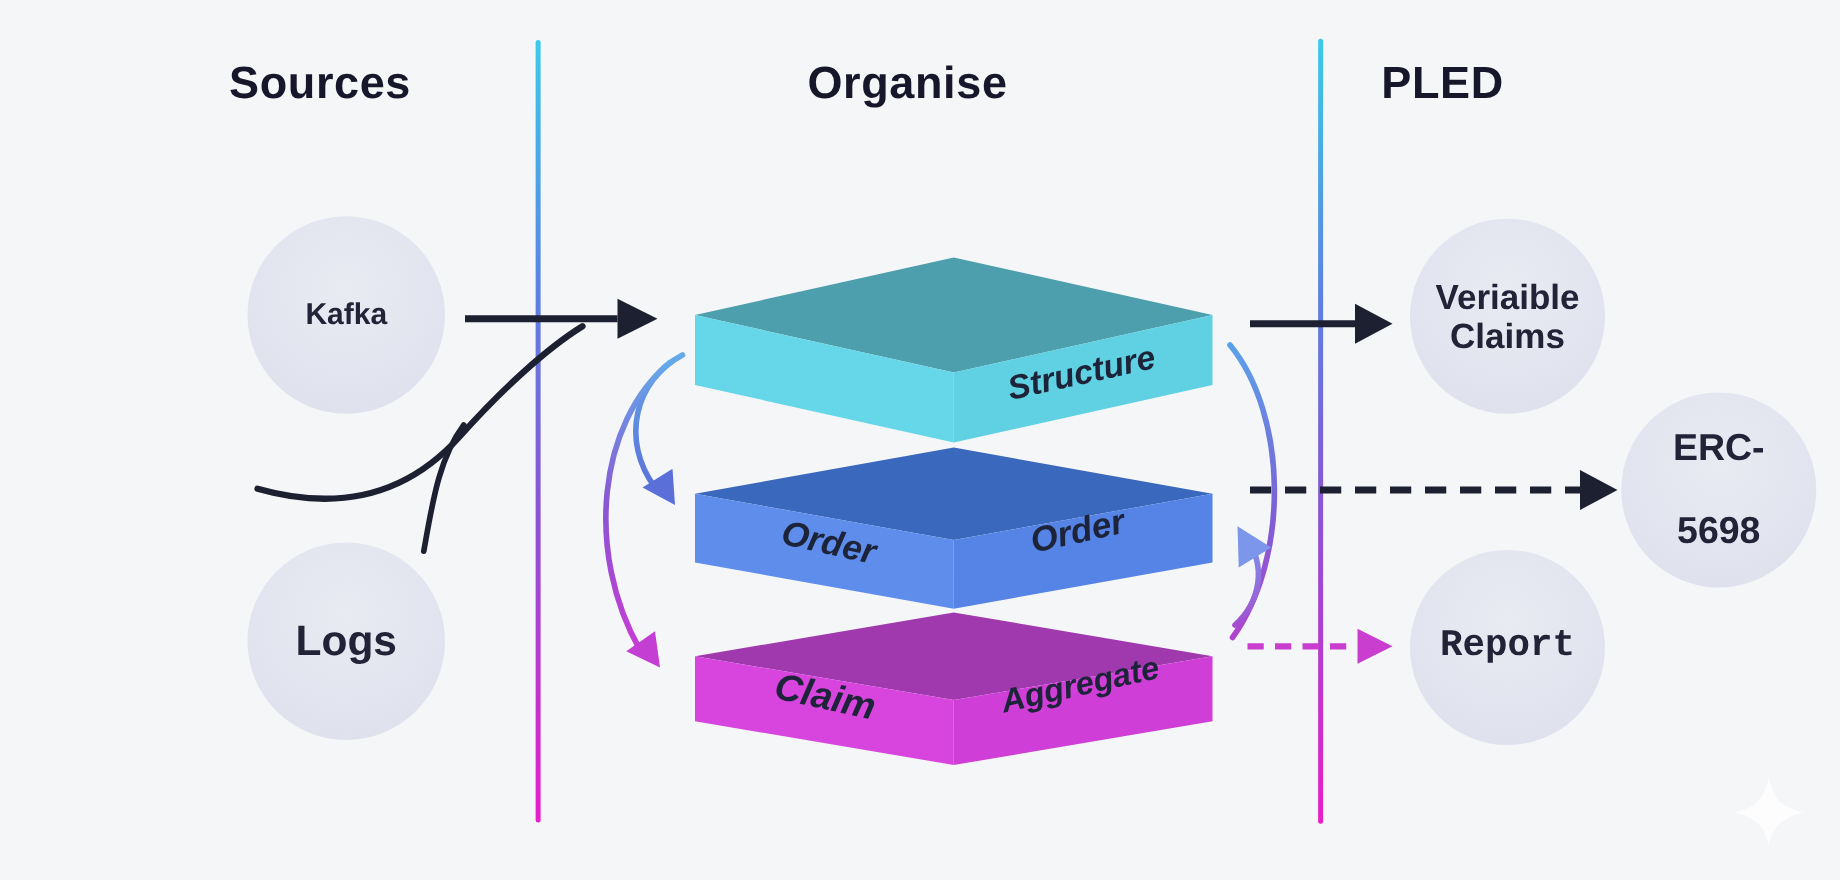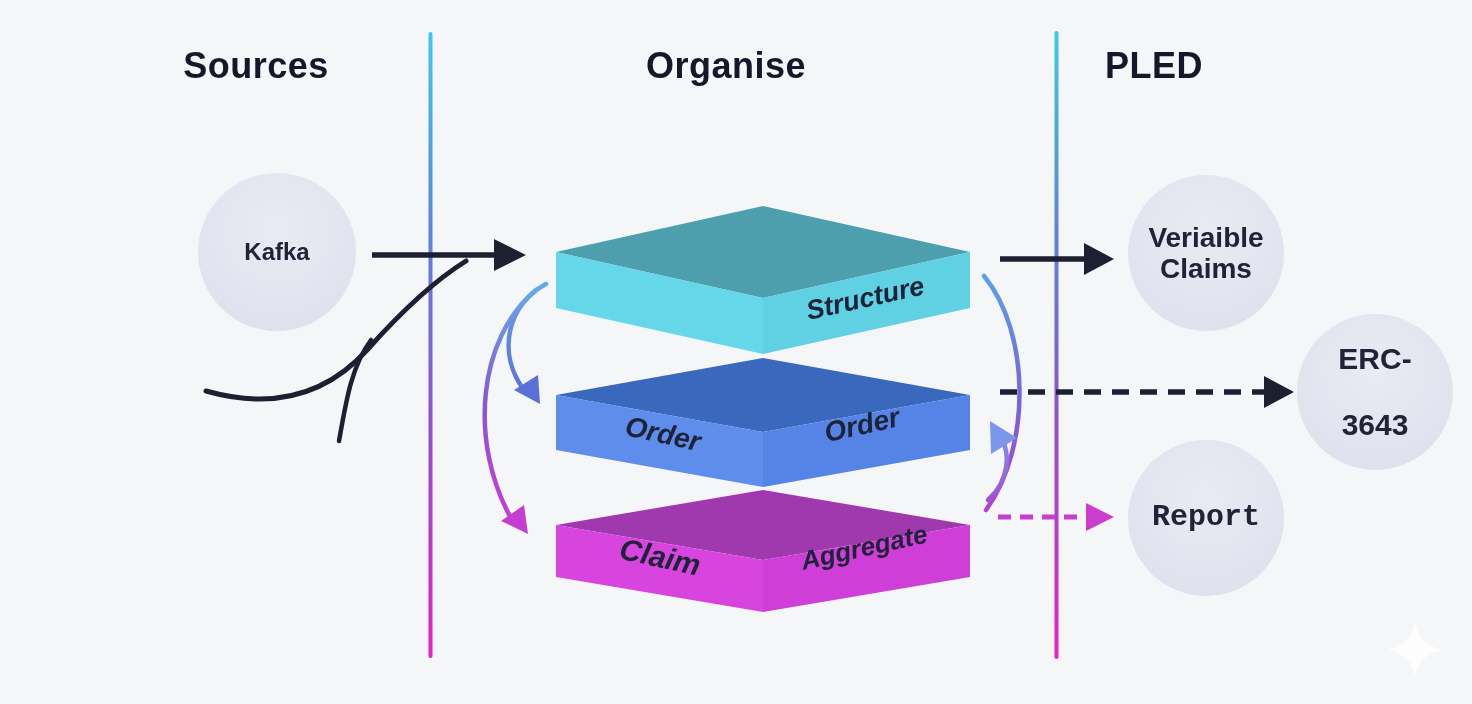--- a/index.html
+++ b/index.html
@@ -151,26 +151,29 @@
     <path d="M 1415 622 C 1419 640 1426 646 1443 650 C 1426 654 1419 660 1415 676 C 1411 660 1404 654 1388 650 C 1404 646 1411 640 1415 622 Z" fill="#fdfdfe" opacity="0.95"></path>
   </svg>
 
   <div class="heading" style="left:256px; top:45px;">Sources</div>
   <div class="heading" style="left:726px; top:45px;">Organise</div>
   <div class="heading" style="left:1154px; top:45px;">PLED</div>
 
   <div class="node-circle" style="left:198px; top:173px; width:158px; height:158px; font-size:24px;text-align:right;">
     <span>Kafka</span>
   </div>
+  <div class="node-circle" style="left:198px; top:434px; width:158px; height:158px; font-size:34px;">
+    <span>Logs</span>
+  </div>
 
   <div class="node-circle" style="left:1128px; top:175px; width:156px; height:156px; font-size:28px;">
     <span>Veriaible</span>
     <span>Claims</span>
   </div>
   <div class="node-circle" style="left:1297px; top:314px; width:156px; height:156px; font-size:30px;gap:32px;">
     <span>ERC-</span>
-    <span>3643</span>
+    <span>5698</span>
   </div>
   <div class="node-circle" style="left:1128px; top:440px; width:156px; height:156px; font-size:30px;font-family:Liberation Mono, monospace;">
     <span>Report</span>
   </div>
 
 </div>
 
 </body></html>

